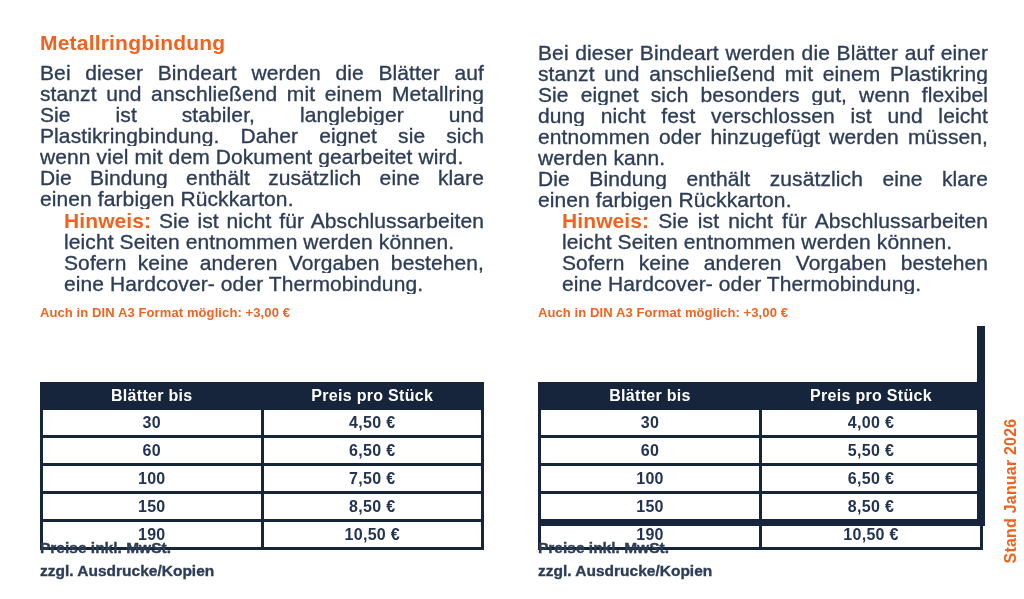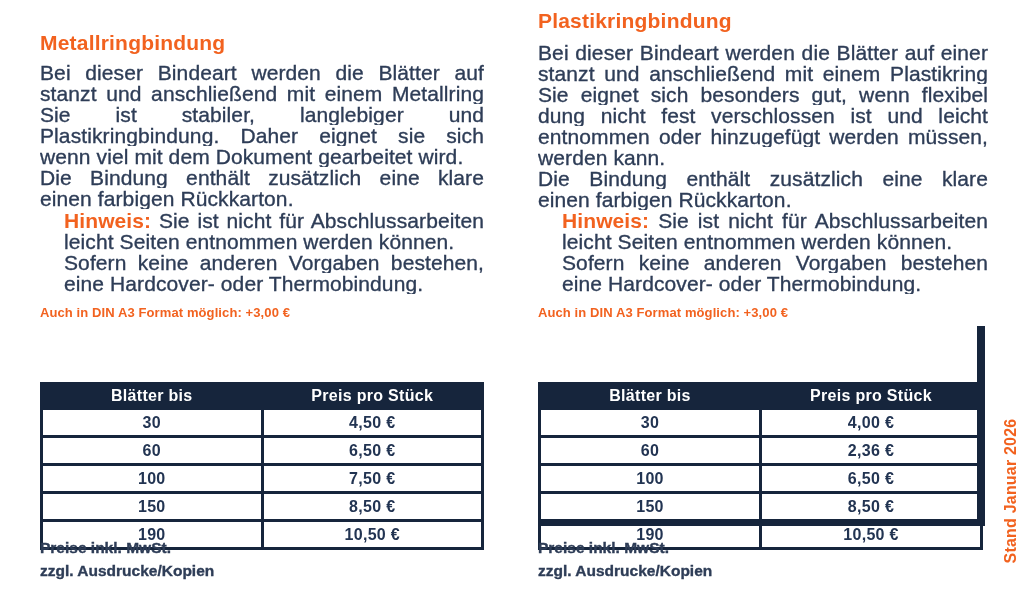--- a/index.html
+++ b/index.html
@@ -205,21 +205,20 @@
       </table>
     </div>
 
     <div class="footer-block">
       <div class="footer-line">Preise inkl. MwSt.</div>
       <div class="footer-line">zzgl. Ausdrucke/Kopien</div>
     </div>
   </div>
 
   <div class="col col-right">
-    <div class="title">Plastikringbindung</div>
 
     <div class="body-block">
         <div>
           <div class="ln">Bei dieser Bindeart werden die Blätter auf einer Seite ge-</div>
           <div class="ln">stanzt und anschließend mit einem Plastikring gebunden.</div>
           <div class="ln">Sie eignet sich besonders gut, wenn flexibel Dokumente</div>
           <div class="ln">dung nicht fest verschlossen ist und leicht wieder geöffnet</div>
           <div class="ln">entnommen oder hinzugefügt werden müssen, da die Bin-</div>
           <div class="ln end">werden kann.</div>
         </div>
@@ -246,21 +245,21 @@
             <th>Preis pro Stück</th>
           </tr>
         </thead>
         <tbody>
             <tr>
               <td>30</td>
               <td>4,00 €</td>
             </tr>
             <tr>
               <td>60</td>
-              <td>2,36 €</td>
+              <td>5,50 €</td>
             </tr>
             <tr>
               <td>100</td>
               <td>6,50 €</td>
             </tr>
             <tr>
               <td>150</td>
               <td>8,50 €</td>
             </tr>
             <tr>

